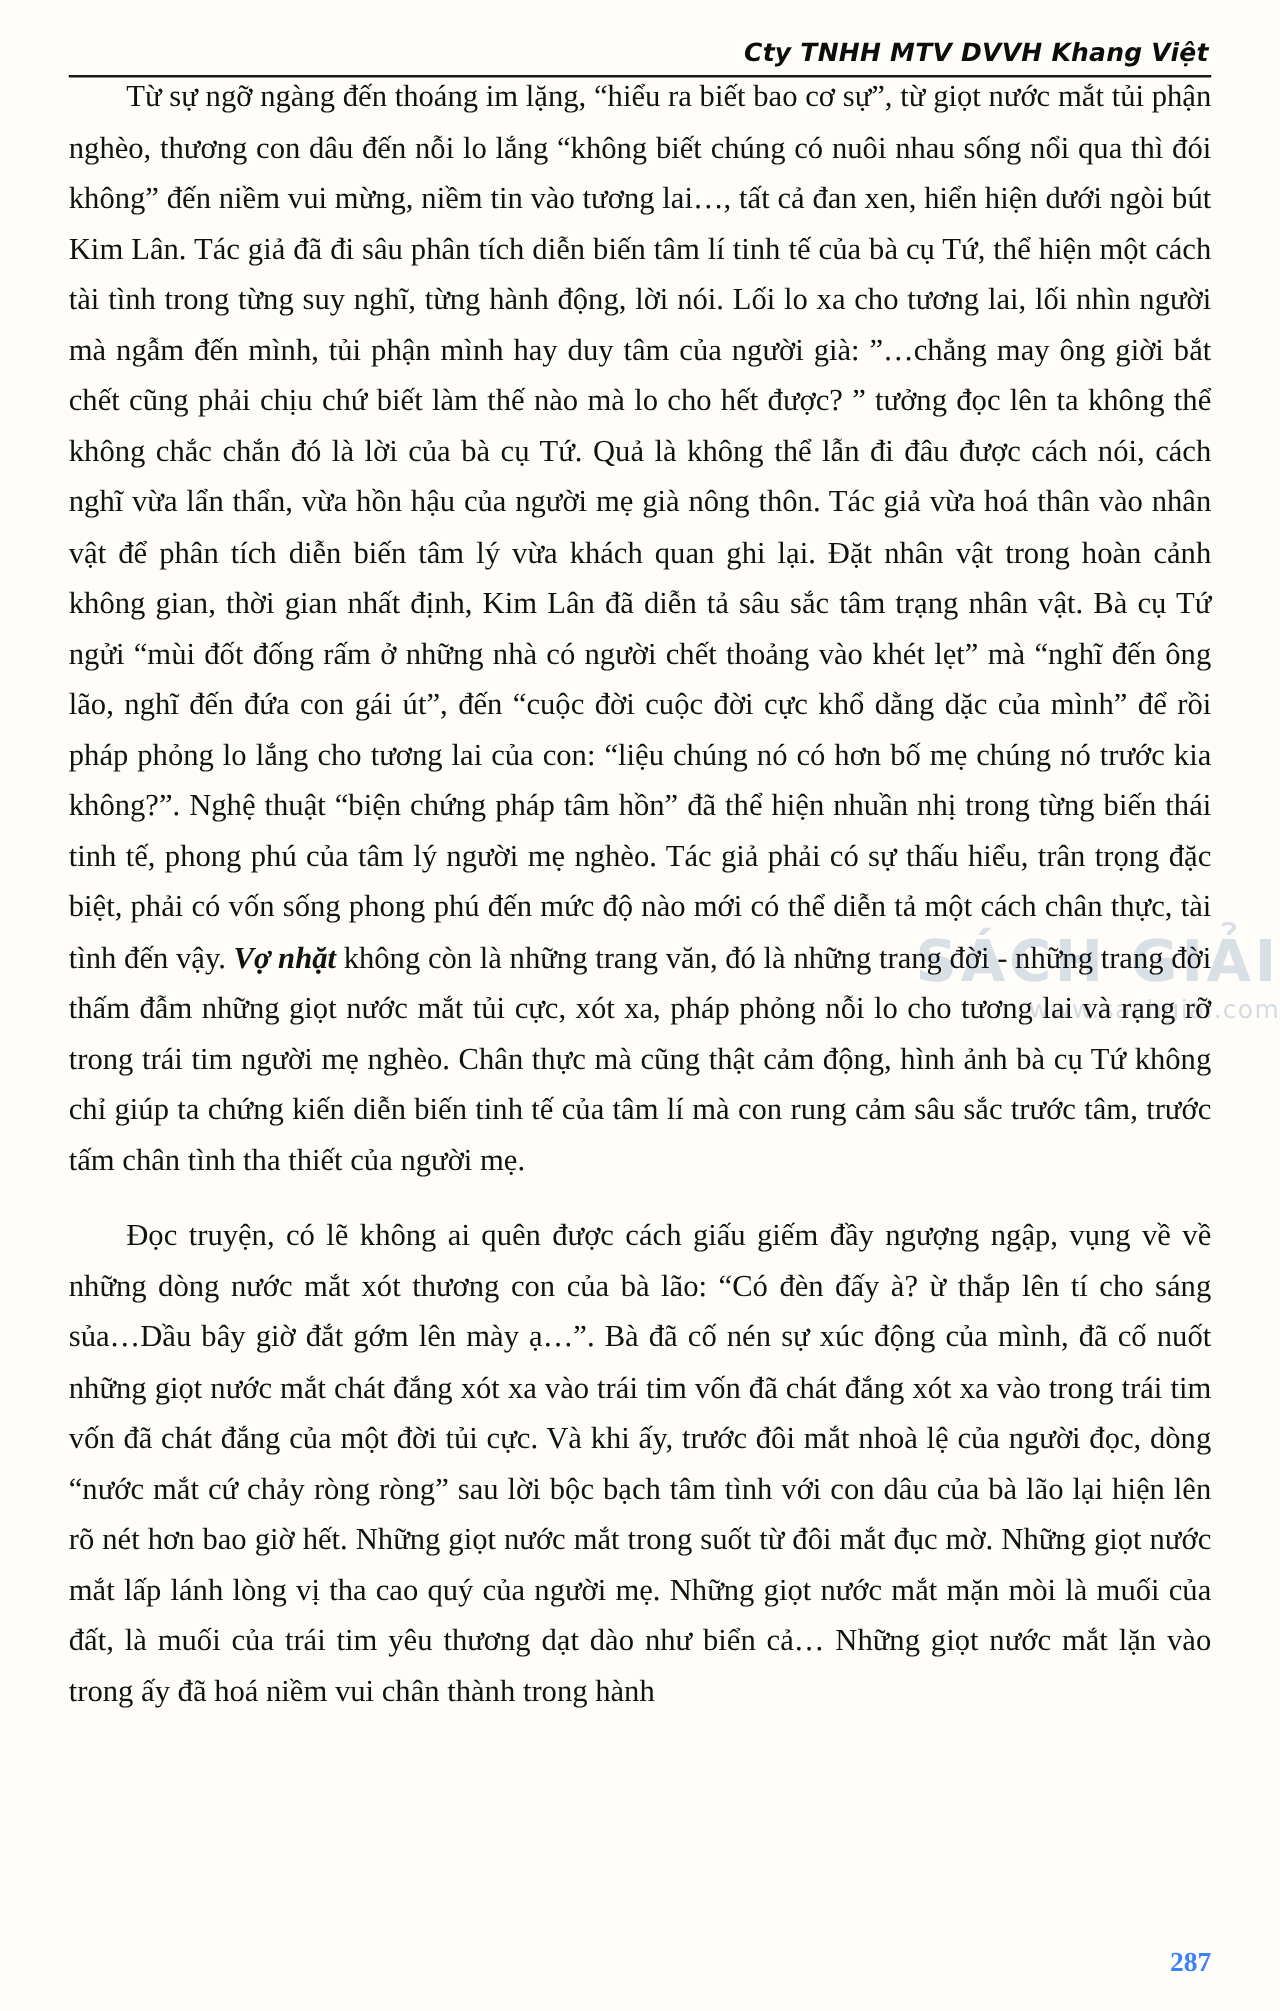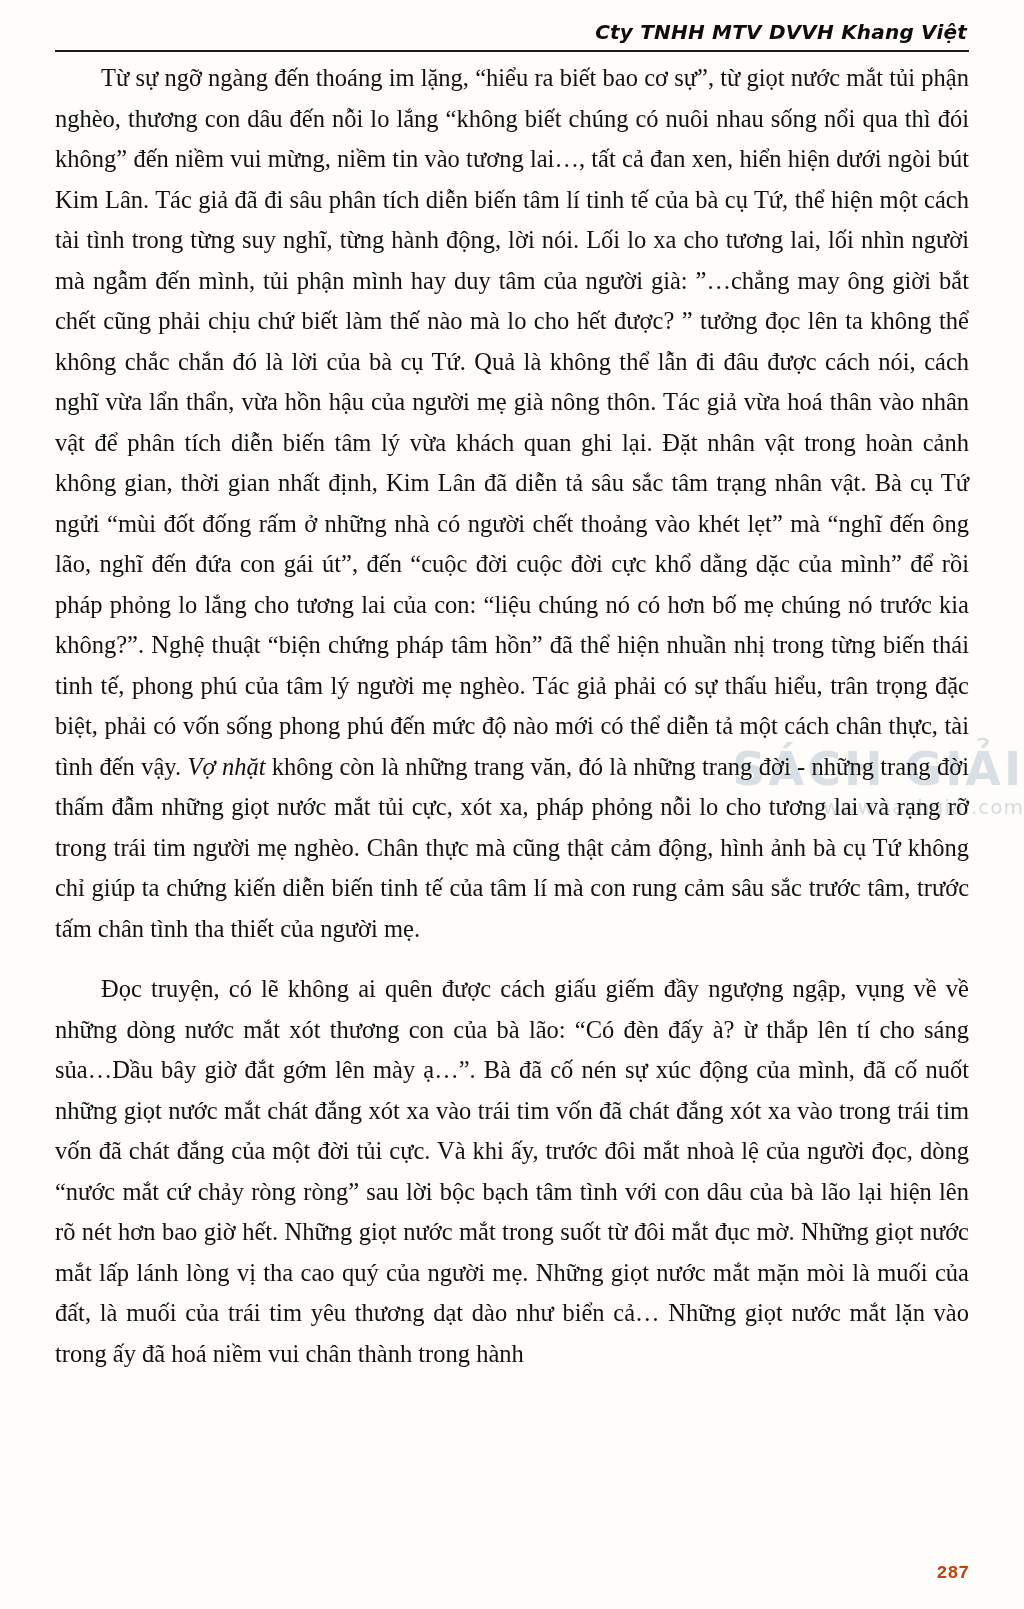--- a/index.html
+++ b/index.html
@@ -17,21 +17,21 @@
     height: 1609px;
     margin: 0 auto;
     background: #fffdfa;
     box-sizing: border-box;
     padding: 0 55px;
     overflow: hidden;
   }
   .header {
     position: relative;
     height: 44px;
-    padding-top: 20px;
+    padding-top: 30px;
     box-sizing: border-box;
   }
   .header-title {
     text-align: right;
     font-family: "DejaVu Sans", sans-serif;
     font-weight: bold;
     font-style: italic;
     font-size: 20px;
     letter-spacing: .2px;
     color: #0d0d0d;
@@ -54,20 +54,21 @@
   }
   .body-text p {
     margin: 0;
     text-indent: 46px;
   }
   .body-text p + p {
     margin-top: 20px;
   }
   .it {
     font-style: italic;
+    font-weight: bold;
   }
   .watermark {
     position: absolute;
     left: 0;
     right: 0;
     top: 745px;
     text-align: right;
     z-index: 1;
     pointer-events: none;
     user-select: none;
@@ -86,24 +87,24 @@
     letter-spacing: 1px;
     color: rgba(120, 150, 175, 0.32);
     margin-top: 2px;
   }
   .footer {
     position: absolute;
     right: 55px;
     bottom: 26px;
   }
   .page-number {
-    font-family: Liberation Mono, monospace;
+    font-family: Liberation Serif, serif;
     font-weight: bold;
-    font-size: 18px;
-    color: #c2410c;
+    font-size: 22px;
+    color: #3b82f6;
   }
 </style>
 </head>
 <body>
 
 <div class="page">
 
   <div class="header">
     <div class="header-title">Cty TNHH MTV DVVH Khang Việt</div>
     <div class="header-rule"></div>

